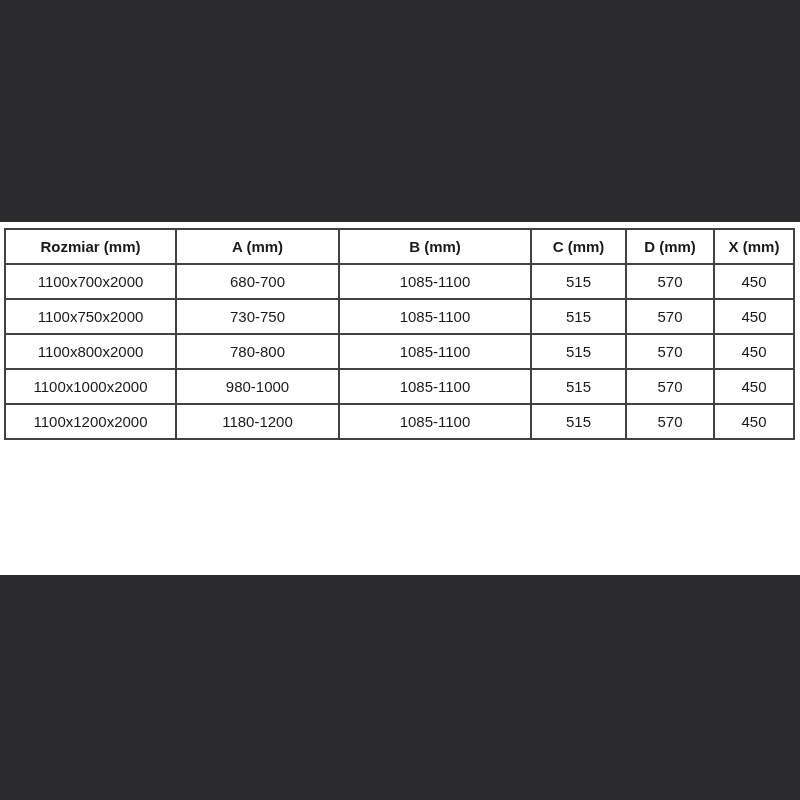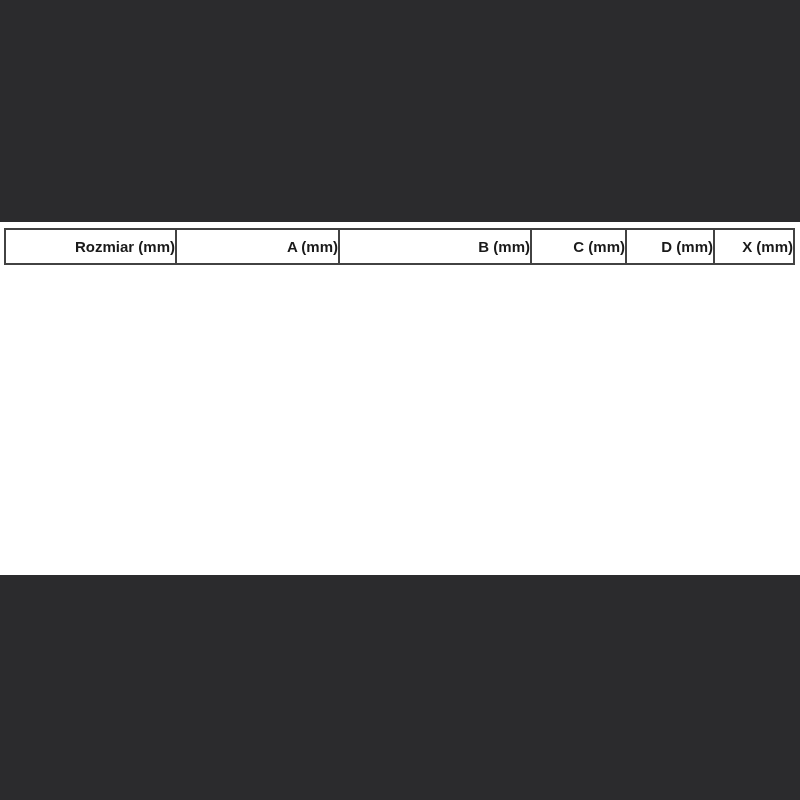--- a/index.html
+++ b/index.html
@@ -24,21 +24,21 @@
     top: 6px;
     left: 4px;
     width: 789px;
     border-collapse: collapse;
     table-layout: fixed;
     background: #ffffff;
   }
   table.spec-table th,
   table.spec-table td {
     border: 2px solid #424242;
-    text-align: right;
+    text-align: center;
     vertical-align: middle;
     height: 35px;
     color: #1a1a1a;
     font-size: 15px;
     white-space: nowrap;
     overflow: hidden;
   }
   table.spec-table th {
     font-weight: bold;
   }
@@ -66,15 +66,55 @@
       <tr>
         <th>Rozmiar (mm)</th>
         <th>A (mm)</th>
         <th>B (mm)</th>
         <th>C (mm)</th>
         <th>D (mm)</th>
         <th>X (mm)</th>
       </tr>
     </thead>
     <tbody>
+      <tr>
+        <td>1100x700x2000</td>
+        <td>680-700</td>
+        <td>1085-1100</td>
+        <td>515</td>
+        <td>570</td>
+        <td>450</td>
+      </tr>
+      <tr>
+        <td>1100x750x2000</td>
+        <td>730-750</td>
+        <td>1085-1100</td>
+        <td>515</td>
+        <td>570</td>
+        <td>450</td>
+      </tr>
+      <tr>
+        <td>1100x800x2000</td>
+        <td>780-800</td>
+        <td>1085-1100</td>
+        <td>515</td>
+        <td>570</td>
+        <td>450</td>
+      </tr>
+      <tr>
+        <td>1100x1000x2000</td>
+        <td>980-1000</td>
+        <td>1085-1100</td>
+        <td>515</td>
+        <td>570</td>
+        <td>450</td>
+      </tr>
+      <tr>
+        <td>1100x1200x2000</td>
+        <td>1180-1200</td>
+        <td>1085-1100</td>
+        <td>515</td>
+        <td>570</td>
+        <td>450</td>
+      </tr>
     </tbody>
   </table>
 </div>
 
 </body></html>

